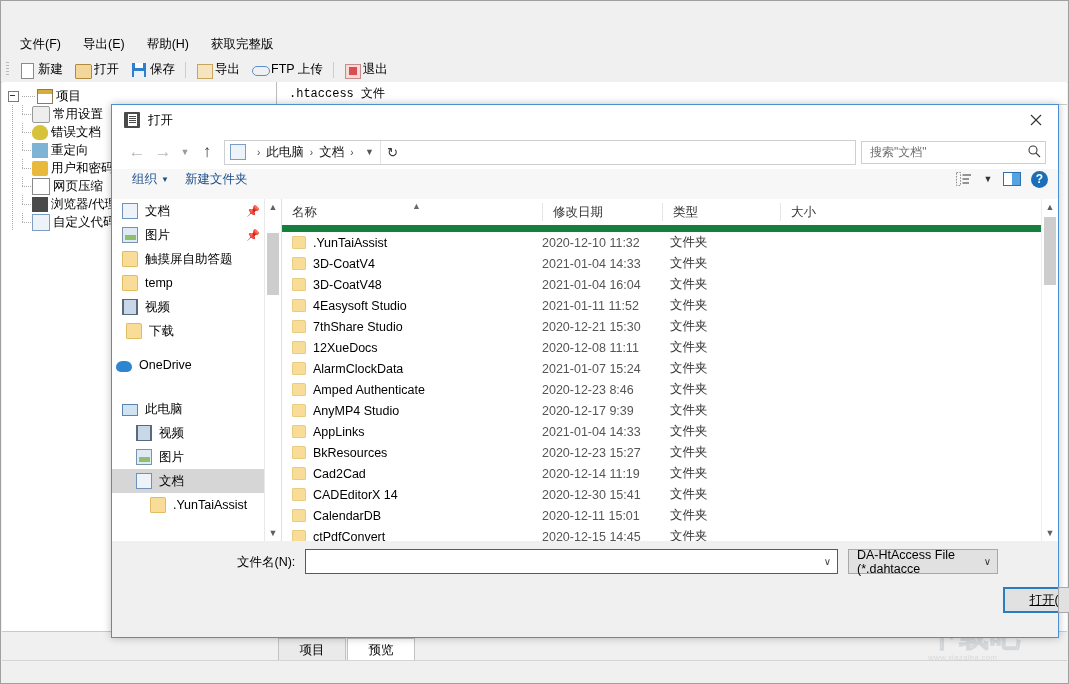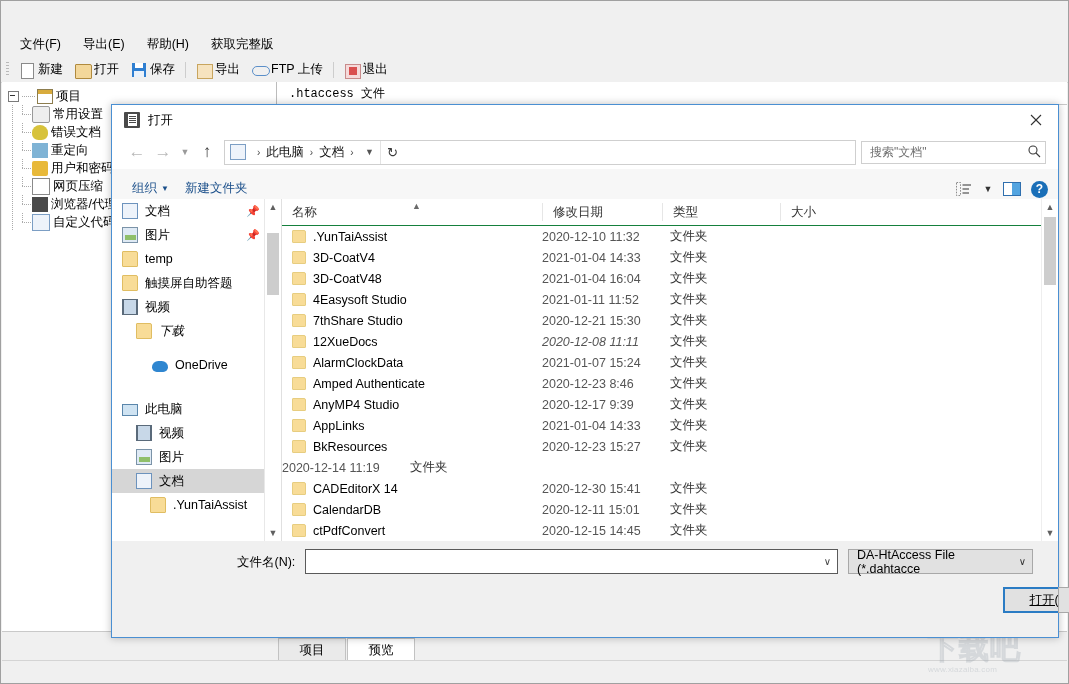--- a/index.html
+++ b/index.html
@@ -134,21 +134,21 @@
     display: flex; align-items: center; justify-content: center;
     background: #eaeaea; border: 1px solid #c2c2c2; border-bottom: none;
     font-size: 12.5px;
   }
   .btab.active { background: #ffffff; }
   .statusbar {
     position: absolute; left: 1px; right: 1px; bottom: 1px; height: 21px;
     background: #f0f0f0; border-top: 1px solid #d4d4d4;
   }
   .watermark {
-    position: absolute; right: 18px; bottom: 4px; width: 122px; height: 48px;
+    position: absolute; right: 18px; bottom: 16px; width: 122px; height: 48px;
     opacity: .30; pointer-events: none;
   }
   .wm-txt { font-size: 30px; color:#fff; -webkit-text-stroke: 1px #9aa3ad;
     font-weight: bold; letter-spacing: 1px; line-height: 34px; }
   .wm-sub { font-size: 8px; color:#9aa3ad; letter-spacing: .2px; }
 
   
   .dialog {
     position: absolute; left: 111px; top: 104px; width: 948px; height: 534px;
     background: #f0f0f0;
@@ -186,21 +186,21 @@
   .nav-refresh { width: 24px; height: 23px; display:flex;align-items:center;justify-content:center;
      color:#3c3c3c; font-size: 13px; border-left:1px solid #e3e3e3;}
   .search-box {
     width: 185px; height: 23px; border: 1px solid #cfcfcf; background: #fff;
     display:flex; align-items:center; padding: 0 4px 0 8px; box-sizing: border-box;
   }
   .search-ph { flex:1; font-size:12px; color:#6f6f6f; }
 
   .dlg-toolbar2 {
     height: 30px; background: #f7f7f7; border-bottom: 1px solid #dcdcdc;
-    display: flex; align-items: flex-end; padding: 0 8px 0 12px;
+    display: flex; align-items: flex-start; padding: 0 8px 0 12px;
   }
   .t2-btn { font-size: 12.5px; color: #1b4f8a; padding: 2px 8px; display:flex;align-items:center;gap:4px;}
   .t2-right { margin-left:auto; display:flex; align-items:center; gap: 2px; }
   .view-ico { width: 22px; height: 20px; display:flex;align-items:center;justify-content:center; }
   .help-ico { width: 17px; height: 17px; border-radius: 50%; background:#1a6fb8; color:#fff;
      font-size: 12px; font-weight: bold; display:flex;align-items:center;justify-content:center;
      margin-left: 6px; margin-right: 2px;}
 
   .dlg-body { position: absolute; left:0; right:0; top: 94px; bottom: 96px; display:flex; background:#fff; }
 
@@ -220,21 +220,21 @@
   .icon-pic::after{content:"";position:absolute;left:2px;bottom:2px;width:11px;height:5px;background:#8fbf6a;}
   .icon-folder { background:#f8dc97; border:1px solid #e0bd62; box-sizing:border-box; border-radius:1px 2px 1px 1px;}
   .icon-video { background:#5a6a7a; position:relative;}
   .icon-video::before{content:"";position:absolute;left:2px;top:1px;right:2px;bottom:1px;background:#c8d8e8;}
   .icon-cloud { background:#2f86d0; border-radius: 8px 8px 6px 6px; height: 11px; margin-top:3px; }
   .icon-cloud2 { background:#59a7df; border-radius: 8px 8px 6px 6px; height: 11px; margin-top:3px; }
   .icon-pc { background:#cfe3f2; border:1px solid #5a86ab; box-sizing:border-box; height:12px; margin-top:2px;}
 
   .filelist { flex: 1; position: relative; overflow: hidden; background:#fff; }
   .fl-head {
-    height: 26px; border-bottom: 1px solid #15803d; display:flex; align-items:center;
+    height: 26px; border-bottom: 7px solid #15803d; display:flex; align-items:center;
     font-size: 12.5px; color: #333; position: relative;
   }
   .fl-col { padding-left: 10px; box-sizing: border-box; border-left:1px solid #e6e6e6; height:18px; display:flex;align-items:center;}
   .fl-col:first-child { border-left: none; }
   .sort-caret { position:absolute; top: 2px; color:#6a6a6a; font-size:9px; }
   .frow { height: 21px; display:flex; align-items:center; font-size: 12.5px; }
   .fr-name { display:flex; align-items:center; padding-left: 10px; box-sizing:border-box; }
   .fr-ico { width: 14px; height: 13px; margin-right: 7px; background:#f8dc97; border:1px solid #e7cd80;
      box-sizing:border-box; border-radius:1px 2px 1px 1px; flex:0 0 auto;}
   .fr-date { color: #555; box-sizing:border-box; }
@@ -247,21 +247,21 @@
 
   .dlg-footer { position:absolute; left:0; right:0; bottom:0; height: 96px; background:#f0f0f0; }
   .fn-label { position:absolute; left: 125px; top: 13px; font-size: 12.5px; }
   .fn-input {
     position:absolute; left: 193px; top: 8px; width: 533px; height: 25px;
     border: 1px solid #5a5a5a; background: #fff; display:flex; align-items:center;
     box-sizing: border-box;
   }
   .fn-input .caret-d { margin-left: auto; margin-right: 6px; color:#444; font-size: 10px; }
   .ftype {
-    position:absolute; left: 736px; top: 8px; width: 185px; height: 25px;
+    position:absolute; left: 736px; top: 8px; width: 150px; height: 25px;
     border: 1px solid #a8a8a8; background: #e1e1e1; display:flex; align-items:center;
     padding: 0 6px 0 8px; box-sizing: border-box; font-size: 12.5px; gap: 24px;
   }
   .ftype .caret-d { margin-left:auto; color:#333; font-size:10px; }
   .btn {
     position:absolute; height: 26px; width: 96px;
     display:flex; align-items:center; justify-content:center;
     font-size: 12.5px; box-sizing: border-box;
   }
   .btn-open { left: 891px; top: 46px; background:#e1e1e1; border: 2px solid #2b7cc4; text-decoration: underline; }
@@ -472,36 +472,36 @@
             <span>文档</span>
             <span class="pin">📌</span>
           </div>
           <div class="place" style="padding-left: 10px;">
             <span class="p-ico icon-pic"></span>
             <span>图片</span>
             <span class="pin">📌</span>
           </div>
           <div class="place" style="padding-left: 10px;">
             <span class="p-ico icon-folder"></span>
-            <span>temp</span>
+            <span>触摸屏自助答题</span>
           </div>
           <div class="place" style="padding-left: 10px;">
             <span class="p-ico icon-folder"></span>
-            <span>触摸屏自助答题</span>
+            <span>temp</span>
           </div>
           <div class="place" style="padding-left: 10px;">
             <span class="p-ico icon-video"></span>
             <span>视频</span>
           </div>
-          <div class="place" style="padding-left: 24px; font-style: italic;">
+          <div class="place" style="padding-left: 14px;">
             <span class="p-ico icon-folder"></span>
             <span>下载</span>
           </div>
           <div style="height: 10px;"></div>
-          <div class="place" style="padding-left: 13px; margin-left: 27px;">
+          <div class="place" style="padding-left: 4px;">
             <span class="p-ico icon-cloud"></span>
             <span>OneDrive</span>
           </div>
           <div style="height: 10px;"></div>
           <div style="height: 10px;"></div>
           <div class="place" style="padding-left: 10px;">
             <span class="p-ico icon-pc"></span>
             <span>此电脑</span>
           </div>
           <div class="place" style="padding-left: 24px;">
@@ -588,21 +588,21 @@
               </div>
               <div class="fr-date" style="width: 120px;">2020-12-21 15:30</div>
               <div class="fr-type" style="width: 118px; padding-left: 8px;">文件夹</div>
               <div style="width: 78px;"></div>
             </div>
             <div class="frow">
               <div class="fr-name" style="width: 260px;">
                 <span class="fr-ico"></span>
                 <span>12XueDocs</span>
               </div>
-              <div class="fr-date" style="width: 120px; font-style: italic;">2020-12-08 11:11</div>
+              <div class="fr-date" style="width: 120px;">2020-12-08 11:11</div>
               <div class="fr-type" style="width: 118px; padding-left: 8px;">文件夹</div>
               <div style="width: 78px;"></div>
             </div>
             <div class="frow">
               <div class="fr-name" style="width: 260px;">
                 <span class="fr-ico"></span>
                 <span>AlarmClockData</span>
               </div>
               <div class="fr-date" style="width: 120px;">2021-01-07 15:24</div>
               <div class="fr-type" style="width: 118px; padding-left: 8px;">文件夹</div>
@@ -638,20 +638,24 @@
             <div class="frow">
               <div class="fr-name" style="width: 260px;">
                 <span class="fr-ico"></span>
                 <span>BkResources</span>
               </div>
               <div class="fr-date" style="width: 120px;">2020-12-23 15:27</div>
               <div class="fr-type" style="width: 118px; padding-left: 8px;">文件夹</div>
               <div style="width: 78px;"></div>
             </div>
             <div class="frow">
+              <div class="fr-name" style="width: 260px;">
+                <span class="fr-ico"></span>
+                <span>Cad2Cad</span>
+              </div>
               <div class="fr-date" style="width: 120px;">2020-12-14 11:19</div>
               <div class="fr-type" style="width: 118px; padding-left: 8px;">文件夹</div>
               <div style="width: 78px;"></div>
             </div>
             <div class="frow">
               <div class="fr-name" style="width: 260px;">
                 <span class="fr-ico"></span>
                 <span>CADEditorX 14</span>
               </div>
               <div class="fr-date" style="width: 120px;">2020-12-30 15:41</div>

